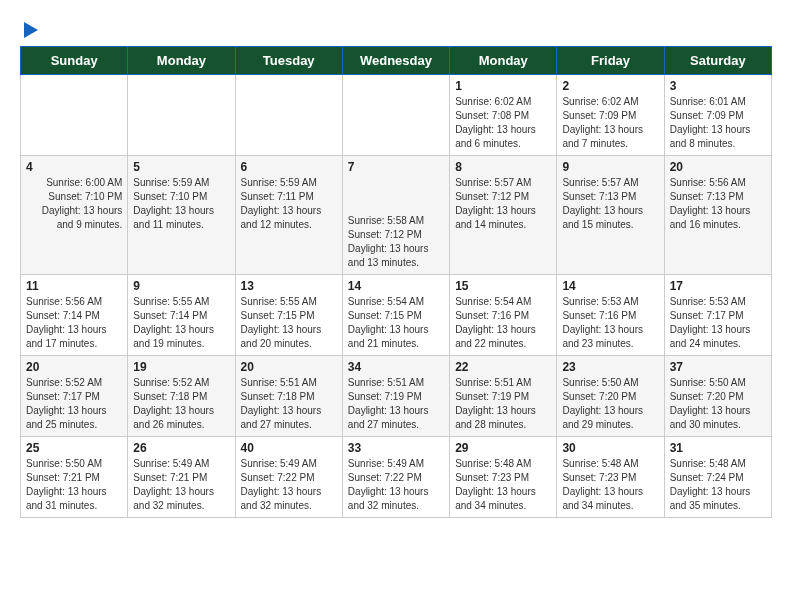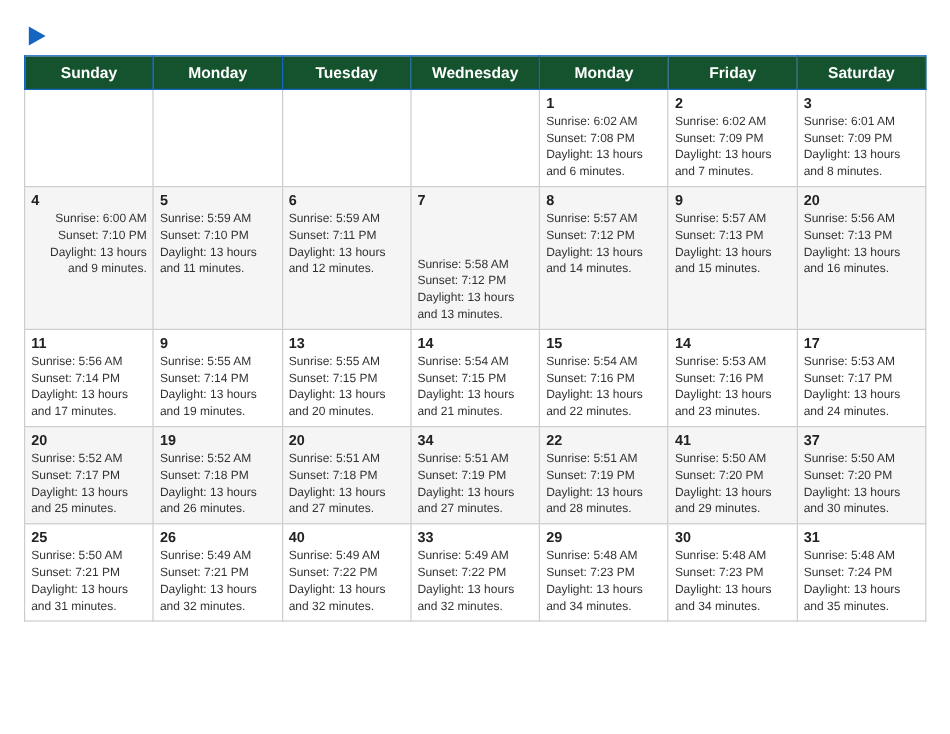--- a/index.html
+++ b/index.html
@@ -290,21 +290,21 @@
 and 27 minutes.</div>
         </td>
         <td>
           <span class="day-number">22</span>
           <div class="day-info" style="white-space: pre-line;">Sunrise: 5:51 AM
 Sunset: 7:19 PM
 Daylight: 13 hours
 and 28 minutes.</div>
         </td>
         <td>
-          <span class="day-number">41</span>
+          <span class="day-number">23</span>
           <div class="day-info" style="white-space: pre-line;">Sunrise: 5:50 AM
 Sunset: 7:20 PM
 Daylight: 13 hours
 and 29 minutes.</div>
         </td>
         <td>
           <span class="day-number">37</span>
           <div class="day-info" style="white-space: pre-line;">Sunrise: 5:50 AM
 Sunset: 7:20 PM
 Daylight: 13 hours

